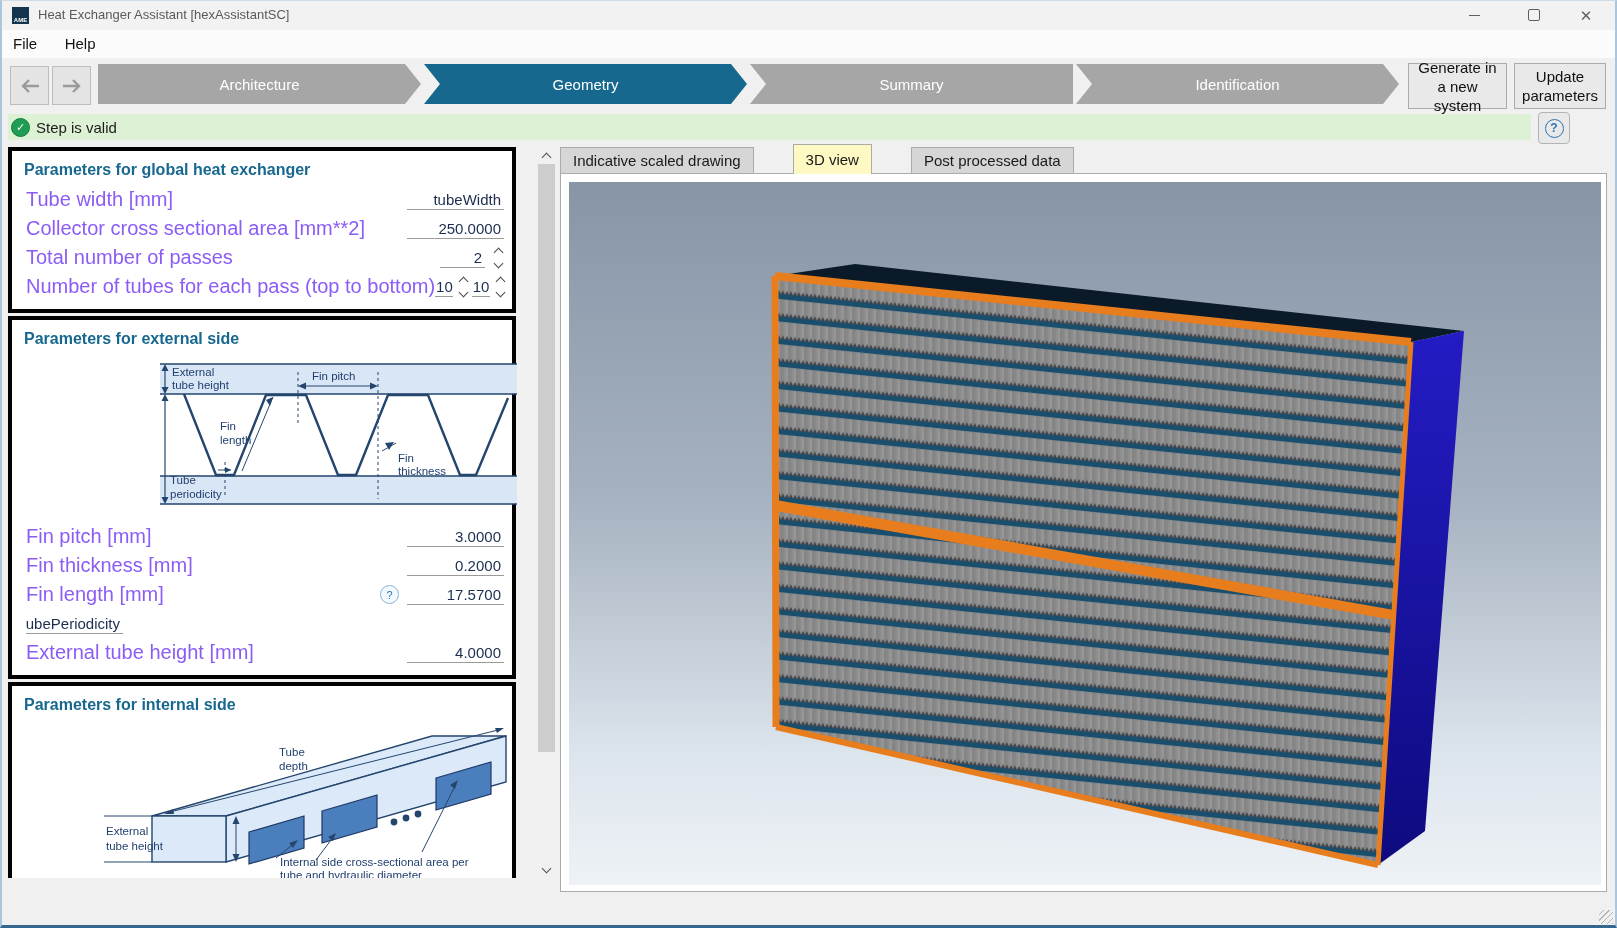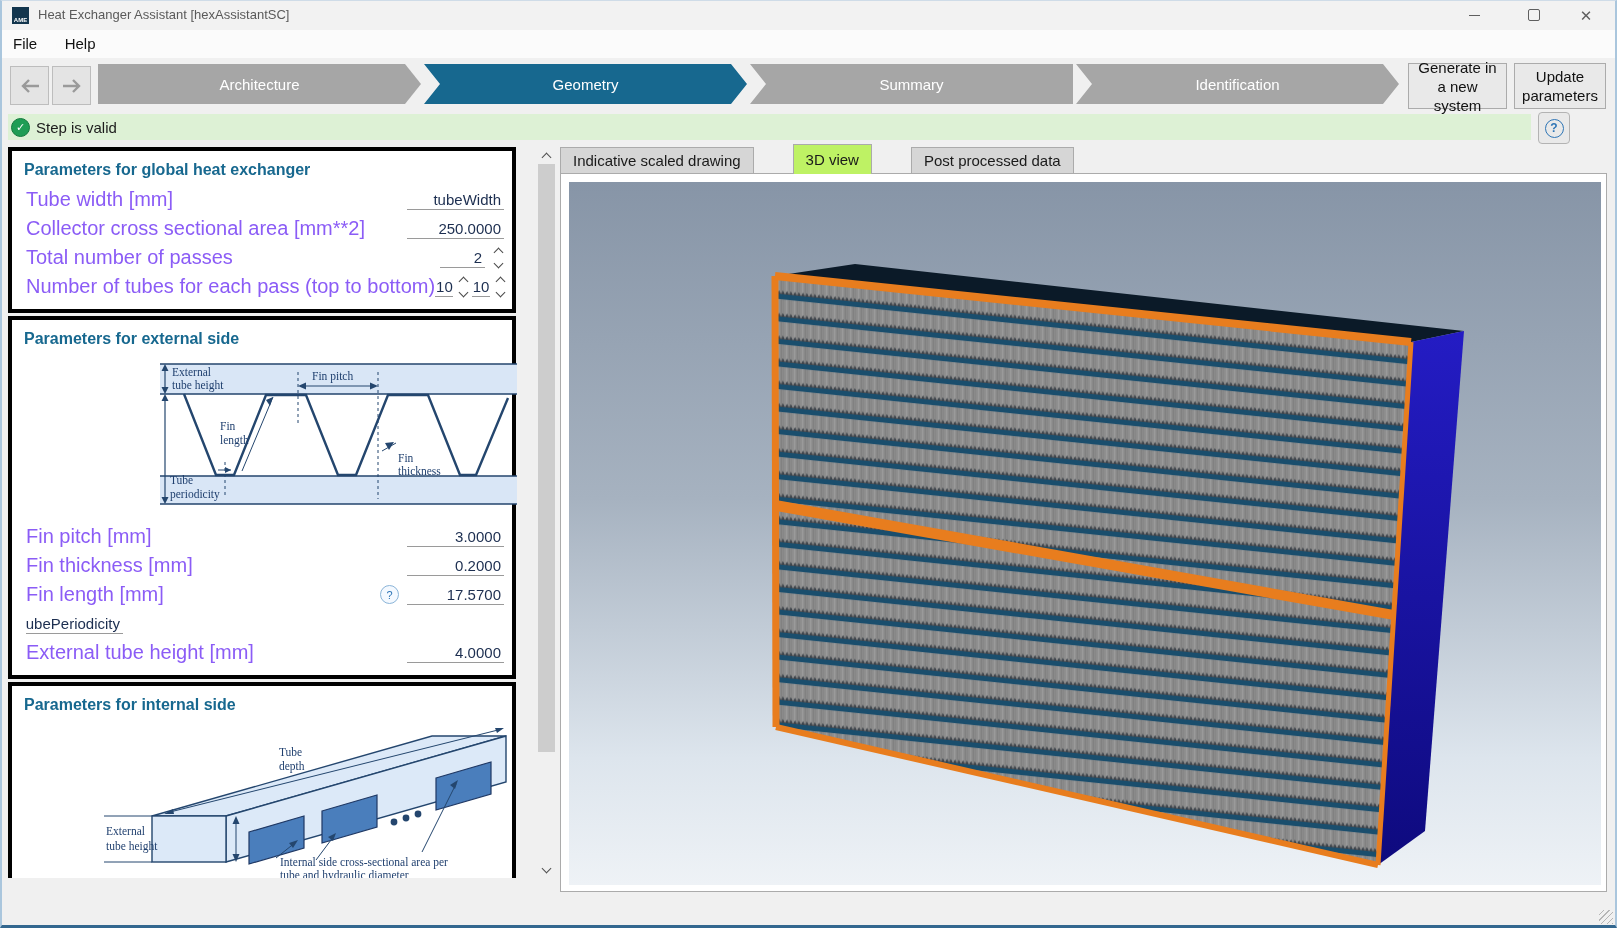--- a/index.html
+++ b/index.html
@@ -66,38 +66,38 @@
           padding:1px 3px 1px 1px;white-space:nowrap;overflow:hidden;box-sizing:border-box;}
   .pfield.small{width:45px;margin-right:2px;}
   .pfield.clip-left{direction:rtl;}
   .spin{display:inline-flex;flex-direction:column;gap:4px;margin:0 0 0 5px;width:12px;align-items:center;}
   .spin i{width:6px;height:6px;border-right:1.6px solid #4a4a4a;border-bottom:1.6px solid #4a4a4a;display:block;}
   .spin .up{transform:rotate(-135deg);margin-top:2px;}
   .spin .dn{transform:rotate(45deg);margin-bottom:2px;}
   .gap12{width:12px;}
   .help-inline{width:17px;height:17px;border:1.2px solid #8ab4d8;border-radius:50%;color:#2e75b6;background:#f4f9ff;
                font-size:11px;display:flex;align-items:center;justify-content:center;margin-right:8px;}
-  .diag-wrap{margin:2px 0 4px 0;font-family:Liberation Serif, serif;}
+  .diag-wrap{margin:2px 0 4px 0;}
   .dtext{font-size:11.5px;fill:#1f3f6e;}
   .dline{stroke:#24466e;fill:none;}
 
   
   .vscroll{position:absolute;left:529px;top:0;width:19px;height:731px;background:#f0f0f0;}
   .vs-arrow{position:absolute;left:0;width:19px;height:17px;display:flex;align-items:center;justify-content:center;}
   .vs-arrow i{width:6px;height:6px;border-right:1.6px solid #505050;border-bottom:1.6px solid #505050;display:block;}
   .vs-up{top:0;} .vs-up i{transform:rotate(-135deg);margin-top:3px;}
   .vs-down{bottom:0;} .vs-down i{transform:rotate(45deg);margin-bottom:3px;}
   .vs-thumb{position:absolute;left:1px;top:17px;width:17px;height:588px;background:#cdcdcd;}
 
   
   .right-panel{position:absolute;left:560px;top:0px;width:1048px;height:748px;}
   .tabbar{position:absolute;left:0;top:2px;height:27px;display:flex;align-items:flex-end;gap:37px;}
   .tab{background:#d6d6d6;border:1px solid #ababab;border-bottom:none;font-size:15px;color:#1a1a1a;
        padding:3px 12px 4px 12px;margin-right:2px;height:19px;line-height:19px;}
-  .tab.active{background:#bef264;padding-top:5px;height:20px;position:relative;z-index:2;}
+  .tab.active{background:#fef9c3;padding-top:5px;height:20px;position:relative;z-index:2;}
   .tab-frame{position:absolute;left:0;top:28px;width:1047px;height:719px;background:#fff;border:1px solid #ababab;box-sizing:border-box;}
   .canvas3d{position:absolute;left:8px;top:8px;width:1032px;height:703px;}
 
   
   .bottomstrip{position:absolute;left:0;top:893px;width:1617px;height:35px;background:#f0f0f0;}
   .resize-grip{position:absolute;right:4px;bottom:4px;width:14px;height:14px;
      background:repeating-linear-gradient(135deg,transparent 0 3px,#b5b5b5 3px 4px);}
 </style>
 </head>
 <body>

